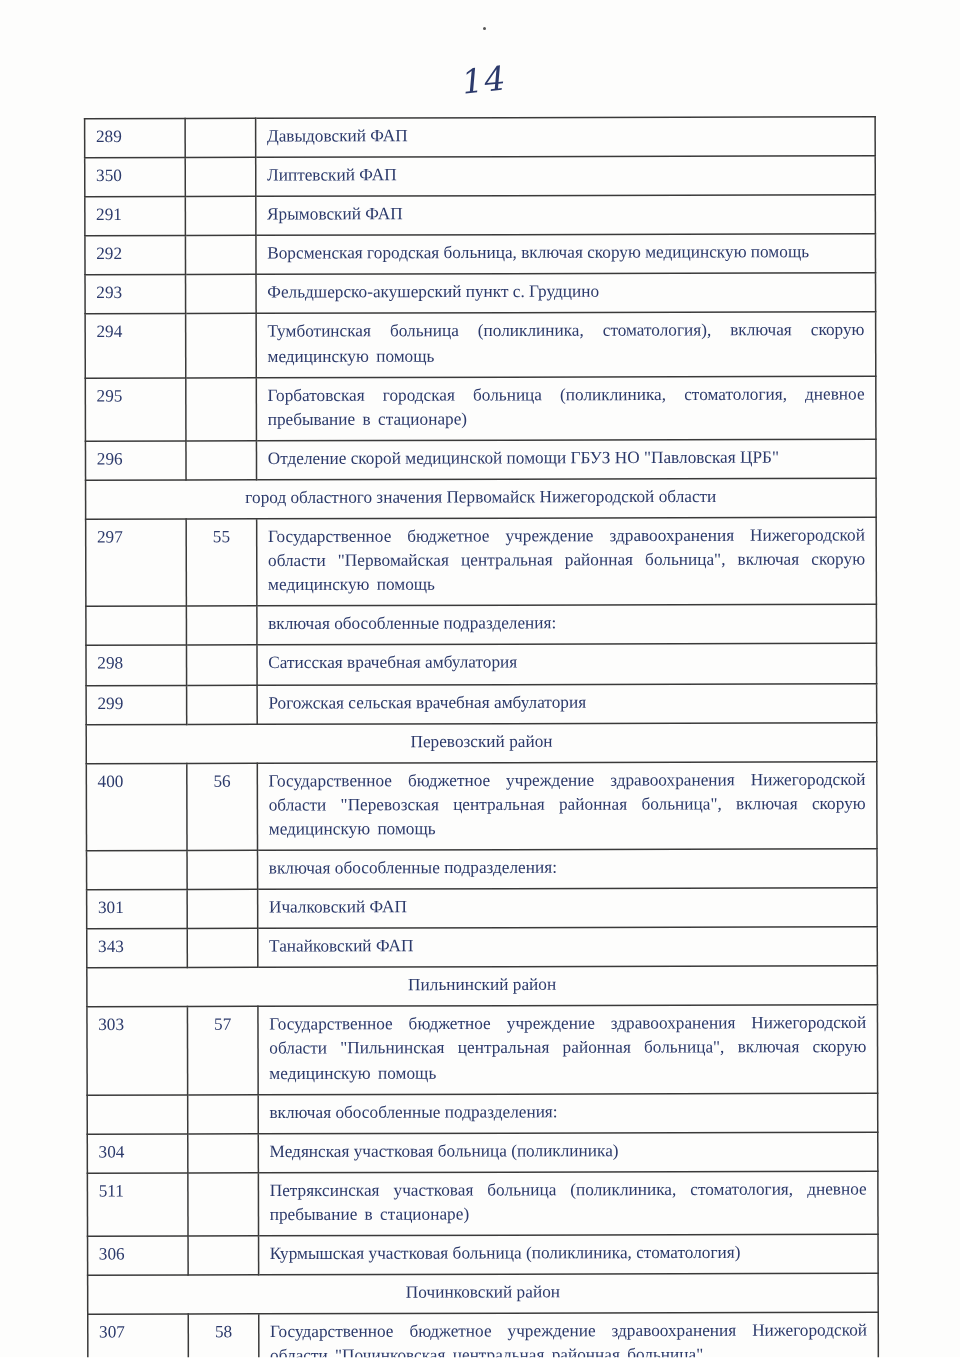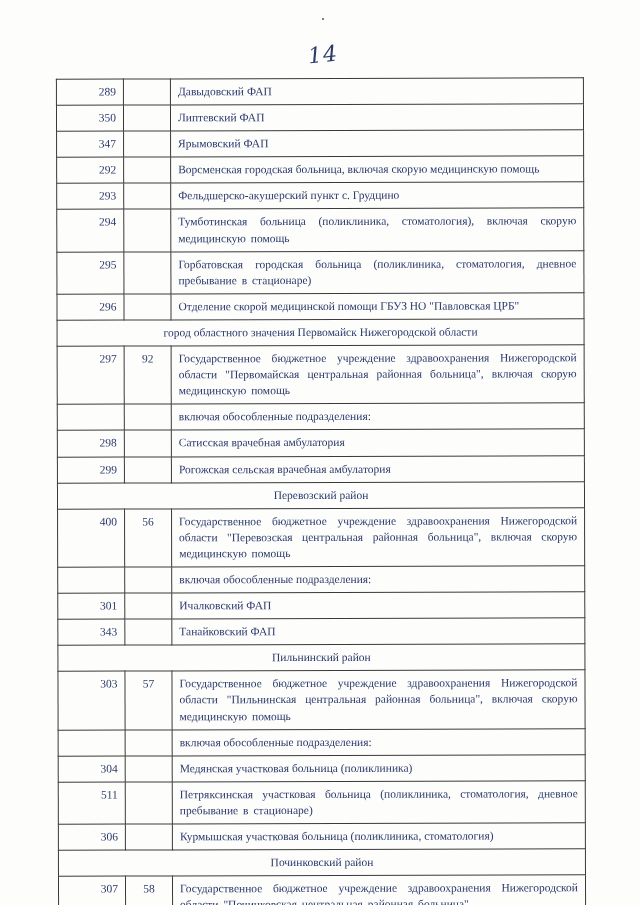--- a/index.html
+++ b/index.html
@@ -48,21 +48,21 @@
     color: #2c3a6b;
     transform: rotate(-0.15deg);
   }
   table.facility-table td {
     border: 1px solid #3a3a3a;
     padding: 4px 7px 5px 7px;
     vertical-align: top;
   }
   td.num-cell {
     width: 52px;
-    text-align: right;
+    text-align: left;
     padding-top: 5px;
   }
   td.code-cell {
     width: 32px;
     text-align: center;
     padding-top: 5px;
   }
   td.text-cell {
     text-align: left;
   }
@@ -88,21 +88,21 @@
           <td class="num-cell">289</td>
           <td class="code-cell"></td>
           <td class="text-cell">Давыдовский ФАП</td>
         </tr>
         <tr>
           <td class="num-cell">350</td>
           <td class="code-cell"></td>
           <td class="text-cell">Липтевский ФАП</td>
         </tr>
         <tr>
-          <td class="num-cell">347</td>
+          <td class="num-cell">291</td>
           <td class="code-cell"></td>
           <td class="text-cell">Ярымовский ФАП</td>
         </tr>
         <tr>
           <td class="num-cell">292</td>
           <td class="code-cell"></td>
           <td class="text-cell">Ворсменская городская больница, включая скорую медицинскую помощь</td>
         </tr>
         <tr>
           <td class="num-cell">293</td>
@@ -122,21 +122,21 @@
         <tr>
           <td class="num-cell">296</td>
           <td class="code-cell"></td>
           <td class="text-cell">Отделение скорой медицинской помощи ГБУЗ НО "Павловская ЦРБ"</td>
         </tr>
         <tr>
           <td colspan="3" class="section-cell">город областного значения Первомайск Нижегородской области</td>
         </tr>
         <tr>
           <td class="num-cell">297</td>
-          <td class="code-cell">92</td>
+          <td class="code-cell">55</td>
           <td class="text-cell justify">Государственное бюджетное учреждение здравоохранения Нижегородской области "Первомайская центральная районная больница", включая скорую медицинскую помощь</td>
         </tr>
         <tr>
           <td class="num-cell"></td>
           <td class="code-cell"></td>
           <td class="text-cell">включая обособленные подразделения:</td>
         </tr>
         <tr>
           <td class="num-cell">298</td>
           <td class="code-cell"></td>

